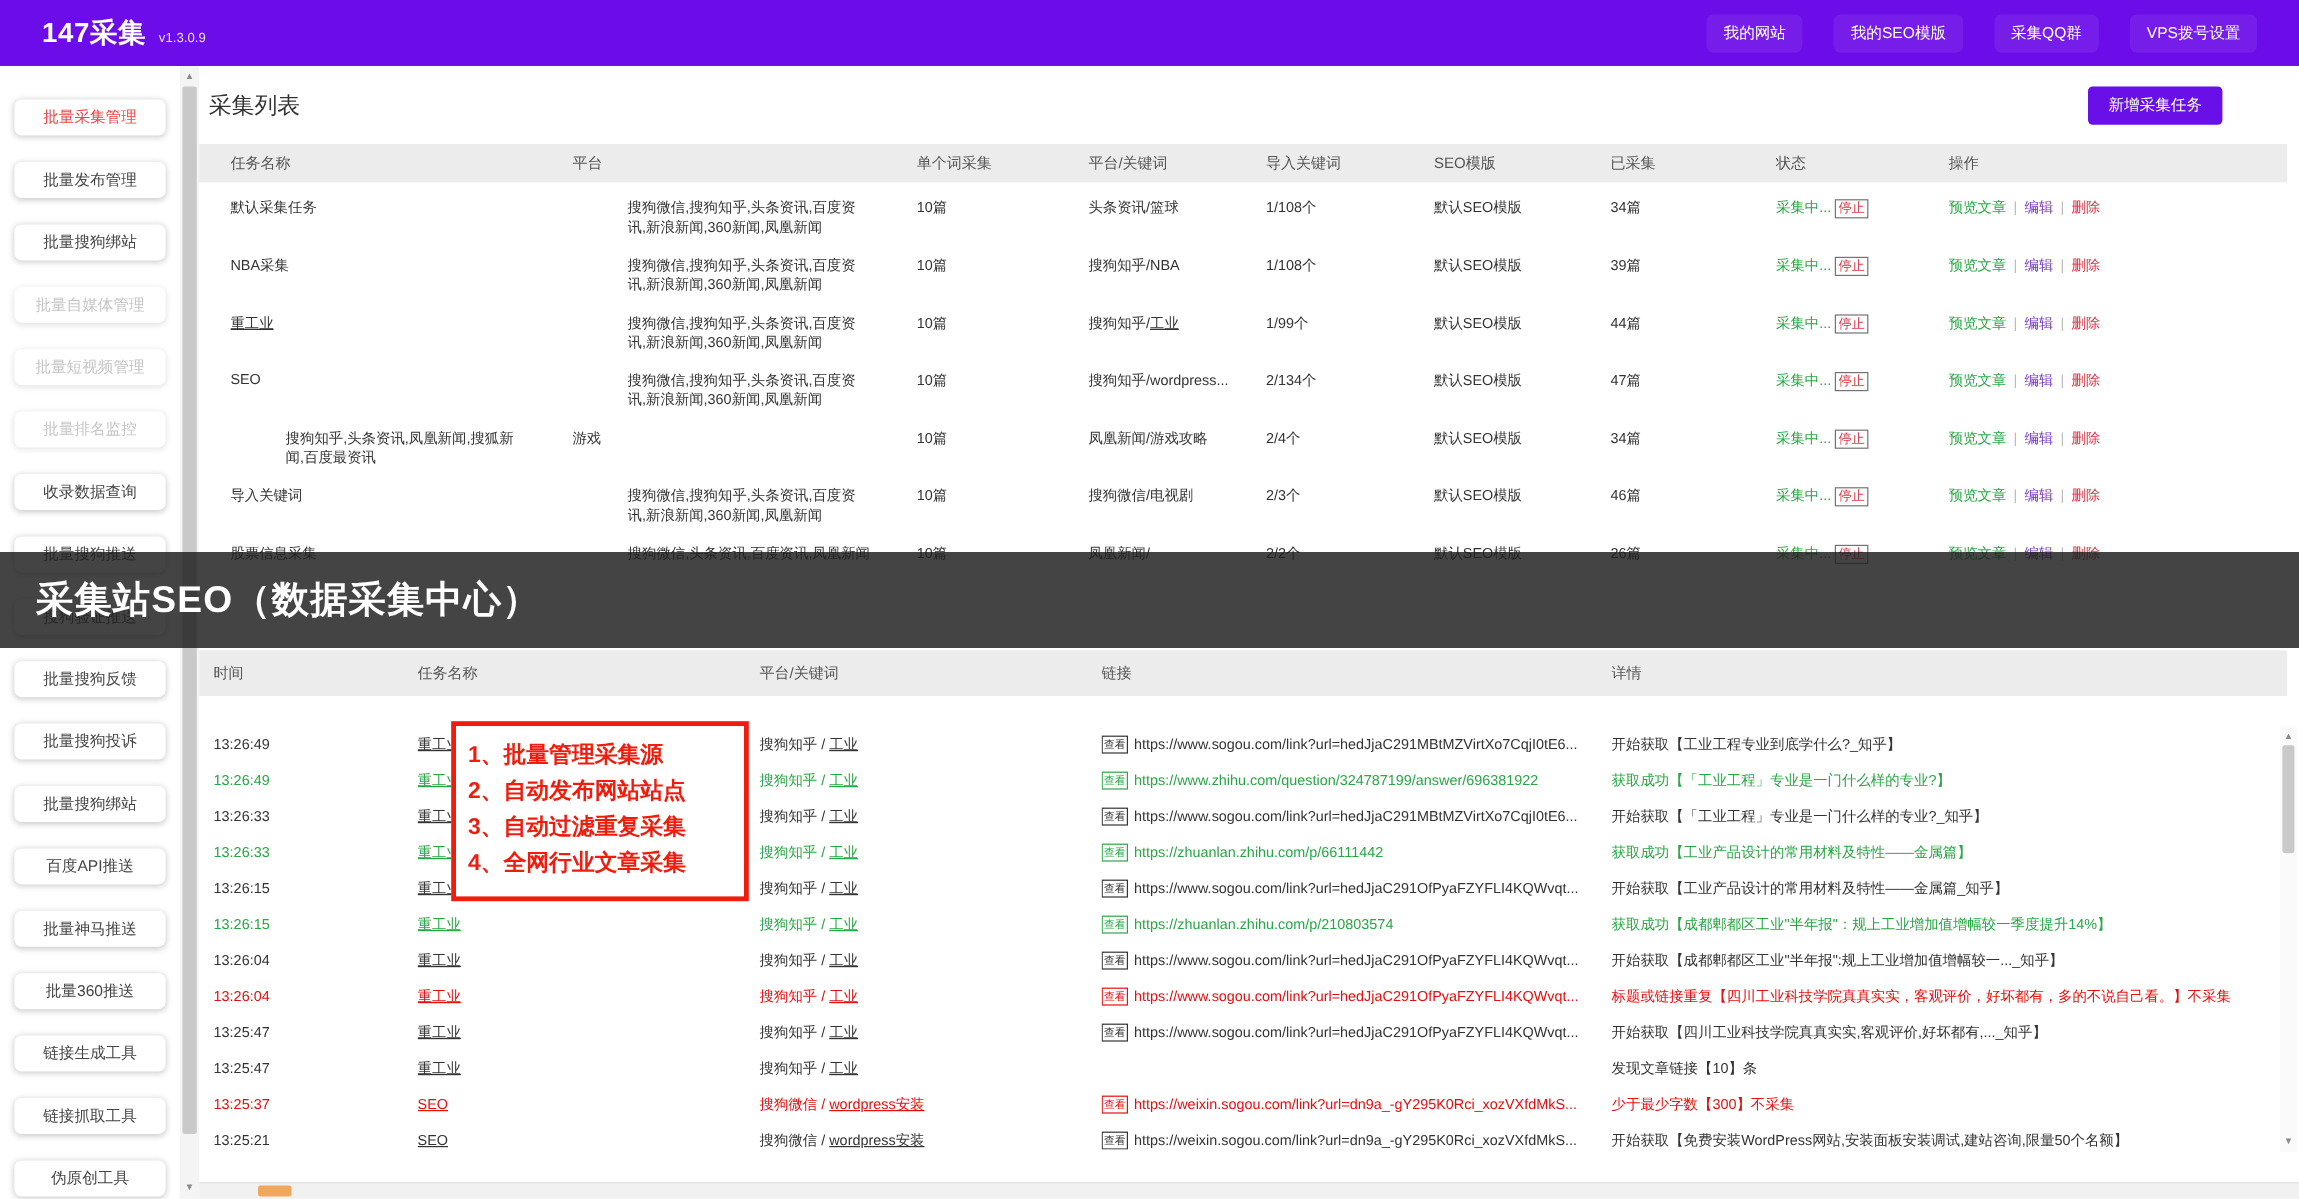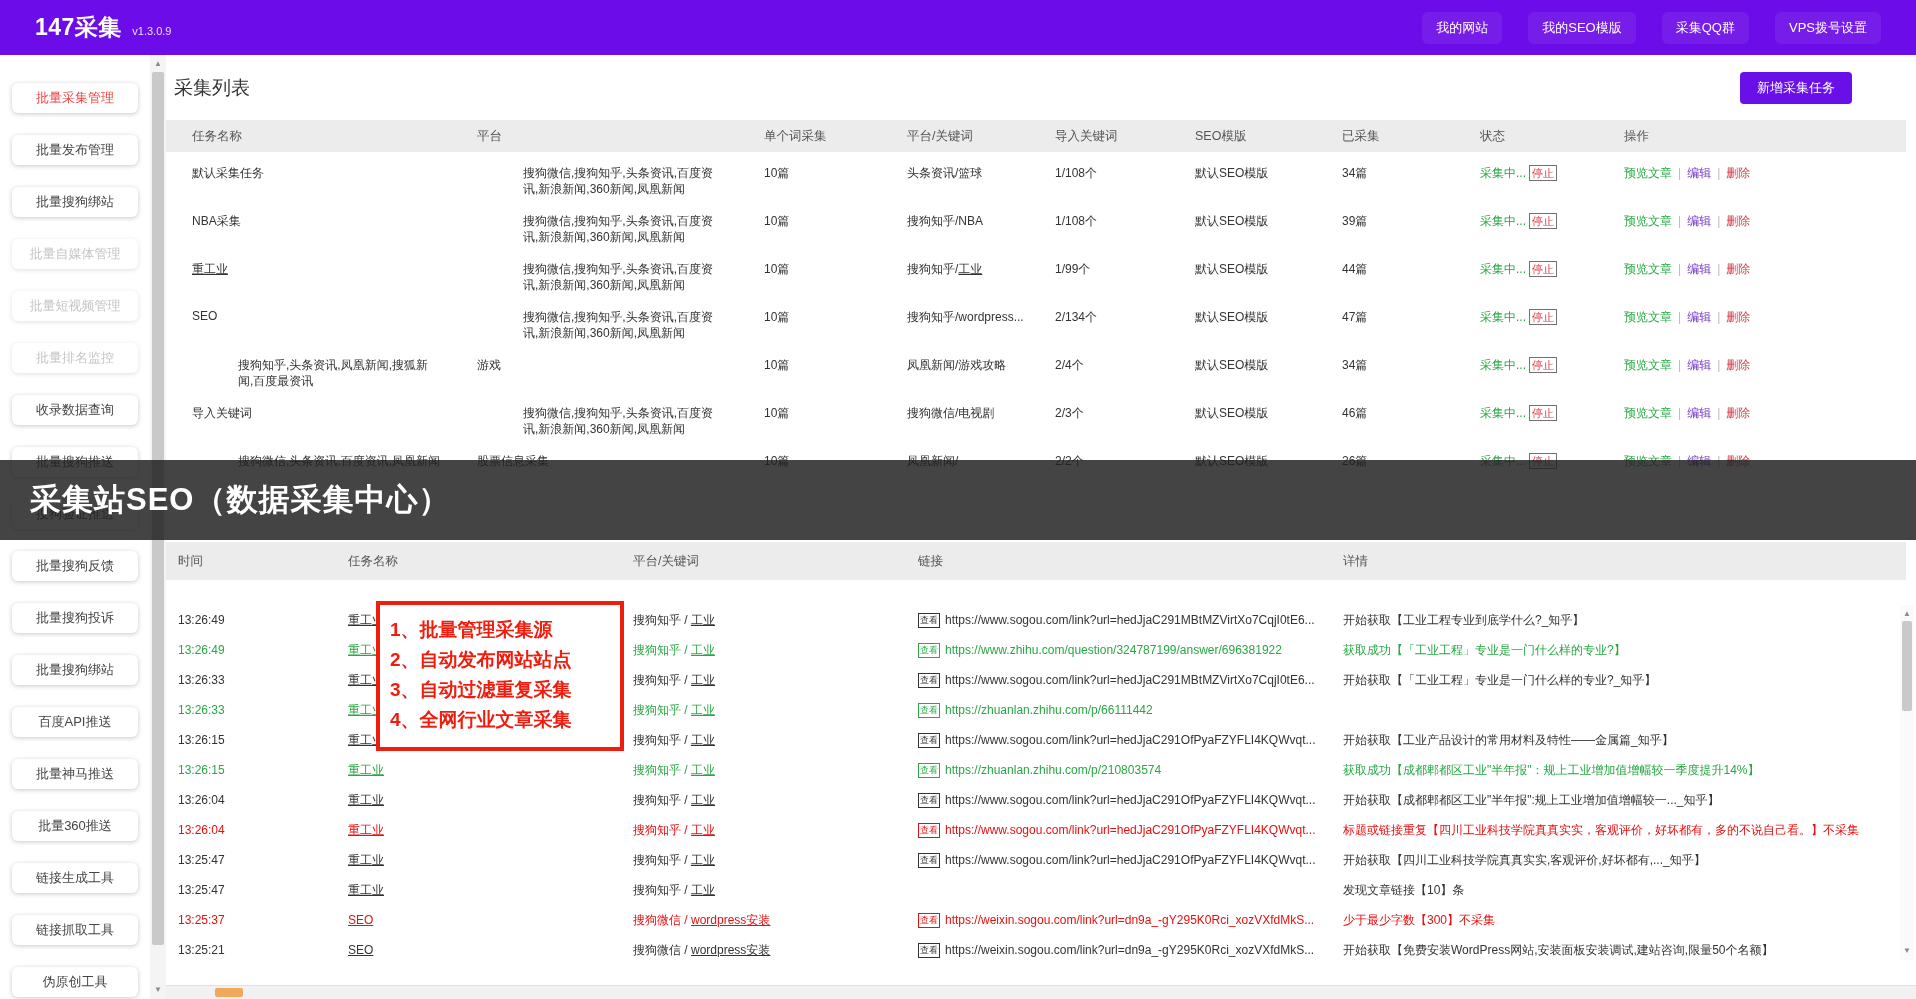--- a/index.html
+++ b/index.html
@@ -197,22 +197,22 @@
         <span class="cell cell-platform">搜狗微信,搜狗知乎,头条资讯,百度资讯,新浪新闻,360新闻,凤凰新闻</span>
         <span class="cell">10篇</span>
         <span class="cell">搜狗微信/电视剧</span>
         <span class="cell">2/3个</span>
         <span class="cell">默认SEO模版</span>
         <span class="cell">46篇</span>
         <span class="cell"><span class="status-run">采集中...</span><span class="stop-btn">停止</span></span>
         <span class="cell"><span class="op-preview">预览文章</span><span class="op-sep">|</span><span class="op-edit">编辑</span><span class="op-sep">|</span><span class="op-del">删除</span></span>
       </div>
       <div class="task-row">
+        <span class="cell">股票信息采集</span>
         <span class="cell cell-platform">搜狗微信,头条资讯,百度资讯,凤凰新闻</span>
-        <span class="cell">股票信息采集</span>
         <span class="cell">10篇</span>
         <span class="cell">凤凰新闻/</span>
         <span class="cell">2/2个</span>
         <span class="cell">默认SEO模版</span>
         <span class="cell">26篇</span>
         <span class="cell"><span class="status-run">采集中...</span><span class="stop-btn">停止</span></span>
         <span class="cell"><span class="op-preview">预览文章</span><span class="op-sep">|</span><span class="op-edit">编辑</span><span class="op-sep">|</span><span class="op-del">删除</span></span>
       </div>
     </div>
 
@@ -243,20 +243,21 @@
         <span class="cell"><span class="log-task">重工业</span></span>
         <span class="cell">搜狗知乎 / <span class="kw-und">工业</span></span>
         <span class="cell log-link"><span class="badge">查看</span><span>https://www.sogou.com/link?url=hedJjaC291MBtMZVirtXo7CqjI0tE6...</span></span>
         <span class="cell log-detail">开始获取【「工业工程」专业是一门什么样的专业?_知乎】</span>
       </div>
       <div class="log-row green">
         <span class="cell">13:26:33</span>
         <span class="cell"><span class="log-task">重工业</span></span>
         <span class="cell">搜狗知乎 / <span class="kw-und">工业</span></span>
         <span class="cell log-link"><span class="badge">查看</span><span>https://zhuanlan.zhihu.com/p/66111442</span></span>
+        <span class="cell log-detail">获取成功【工业产品设计的常用材料及特性——金属篇】</span>
       </div>
       <div class="log-row black">
         <span class="cell">13:26:15</span>
         <span class="cell"><span class="log-task">重工业</span></span>
         <span class="cell">搜狗知乎 / <span class="kw-und">工业</span></span>
         <span class="cell log-link"><span class="badge">查看</span><span>https://www.sogou.com/link?url=hedJjaC291OfPyaFZYFLI4KQWvqt...</span></span>
         <span class="cell log-detail">开始获取【工业产品设计的常用材料及特性——金属篇_知乎】</span>
       </div>
       <div class="log-row green">
         <span class="cell">13:26:15</span>

